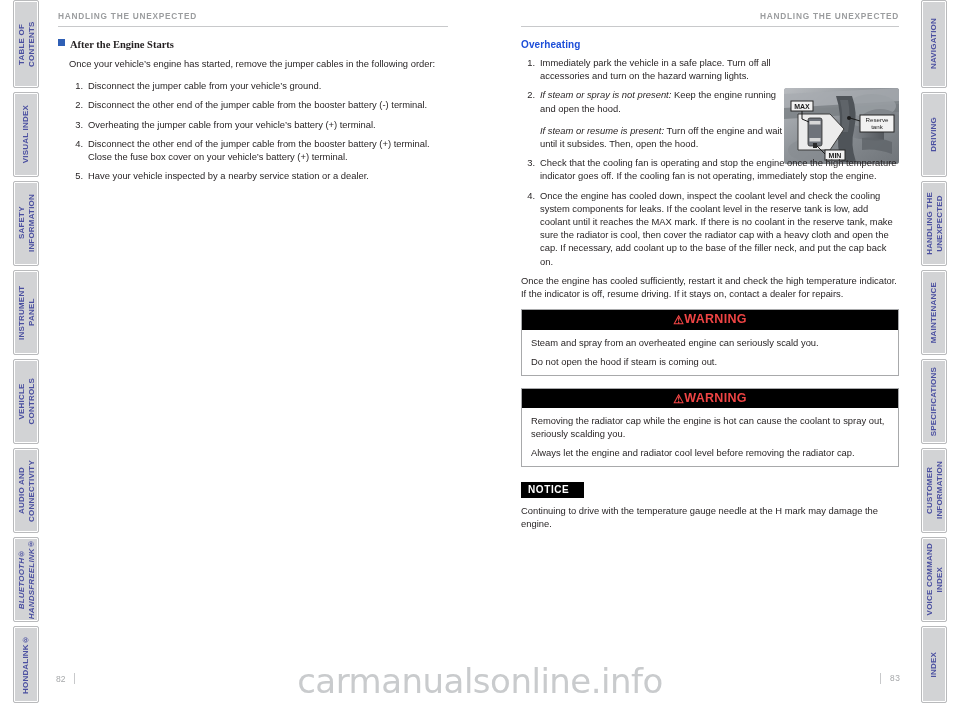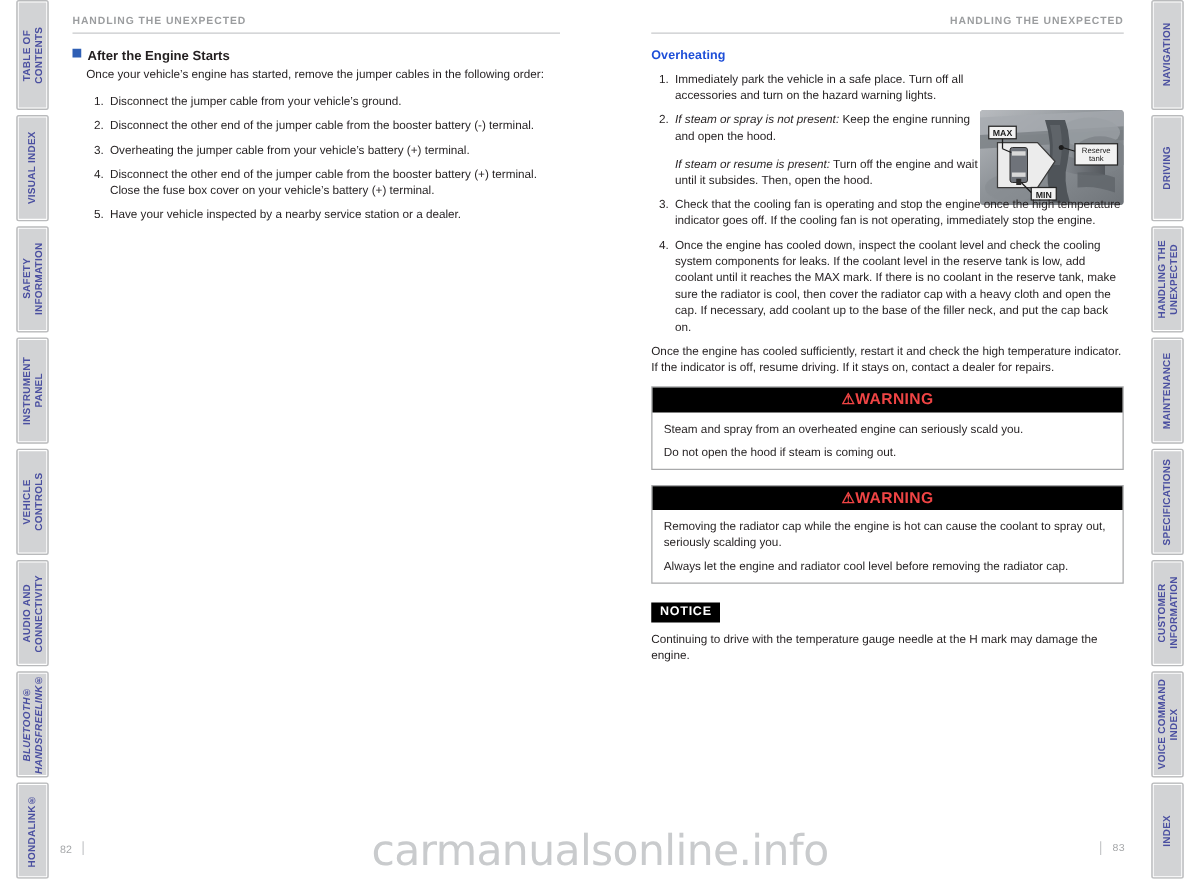--- a/index.html
+++ b/index.html
@@ -75,23 +75,24 @@
     height: 1px;
     background: #c8c9cb;
     margin-top: 5px;
     margin-bottom: 12px;
   }
 
   
   h2.sub-head {
     font-size: 10.5px;
     font-weight: bold;
-    margin: 0 0 1px 0;
+    margin: 0 0 7px 0;
     color: #231f20;
     display: flex;
+    font-family: Liberation Serif, serif;
   }
   .bullet-square {
     display: inline-block;
     width: 7px;
     height: 7px;
     background: #2f5fb5;
     margin-right: 5px;
     flex: none;
   }
 
@@ -173,34 +174,34 @@
   }
   .warning-body p:last-child { margin-bottom: 0; }
 
   .notice-badge {
     display: inline-block;
     background: #000000;
     color: #ffffff;
     font-size: 10px;
     font-weight: bold;
     letter-spacing: 0.6px;
-    padding: 2px 7px 3px 7px;
+    padding: 2px 15px 3px 7px;
     margin-bottom: 5px;
   }
 
   
   .folio {
     position: absolute;
     bottom: 19px;
     font-size: 8.5px;
     color: #a6a8aa;
     display: flex;
     align-items: center;
   }
-  .folio.left  { left: 48px; }
+  .folio.left  { left: 56px; }
   .folio.right { right: 60px; font-family: Liberation Mono, monospace; }
   .folio .bar {
     display: inline-block;
     width: 1px;
     height: 11px;
     background: #c8c9cb;
     margin: 0 9px;
   }
 
   .watermark {

